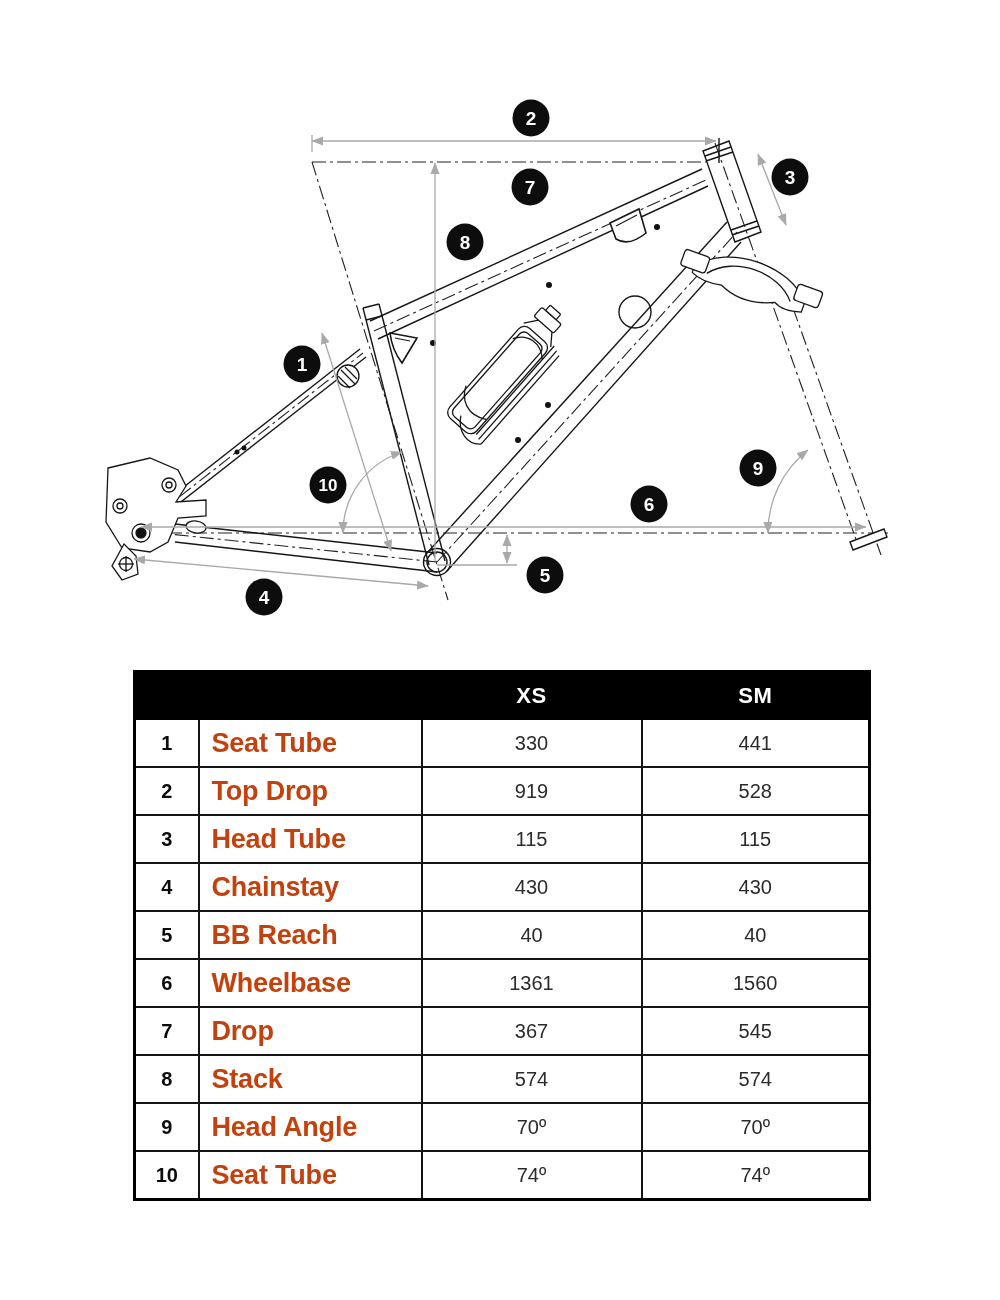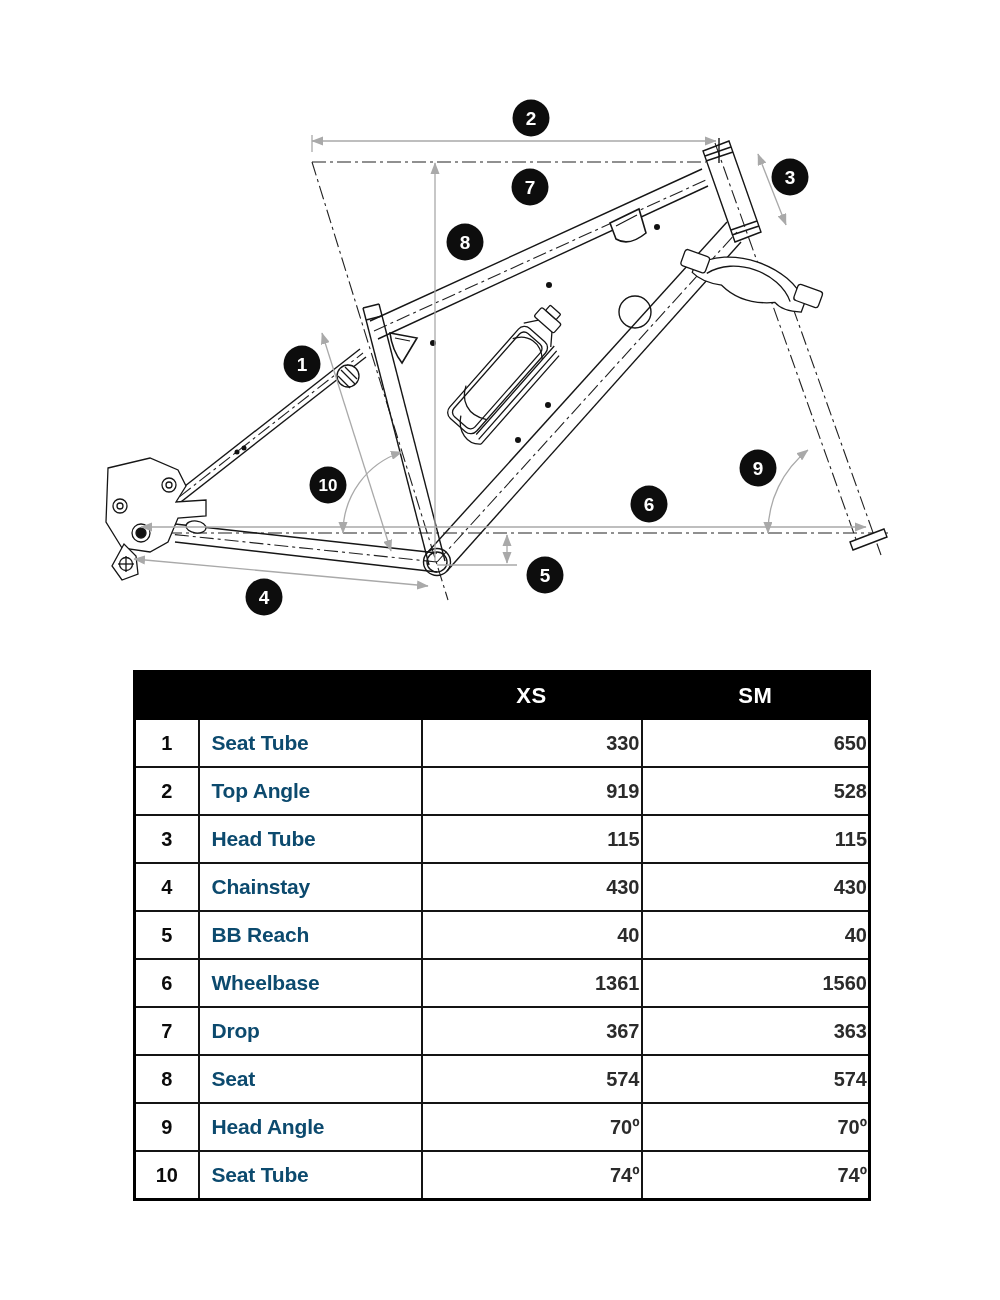--- a/index.html
+++ b/index.html
@@ -5,22 +5,22 @@
   html,body{margin:0;padding:0;background:#fff;}
   .page{position:relative;width:1000px;height:1300px;background:#ffffff;overflow:hidden;
         font-family:"Liberation Sans", sans-serif;}
   .diagram{position:absolute;left:0;top:0;}
   .table-wrap{position:absolute;left:133px;top:670px;width:622px;}
   table.geo{border-collapse:collapse;table-layout:fixed;width:735px;border:3px solid #000;}
   table.geo th{background:#000;color:#fff;font-weight:700;font-size:22px;height:43px;
                letter-spacing:.5px;border:2px solid #000;text-align:center;}
   table.geo td{border:2px solid #141414;height:44px;background:#fff;vertical-align:middle;}
   td.c-num{font-weight:700;font-size:20px;text-align:center;color:#0b0b0b;}
-  td.c-label{font-weight:700;font-size:21px;text-align:left;padding-left:12px;color:#0c4a6e;letter-spacing:-.2px;}
-  td.c-val{font-weight:700;font-size:20px;text-align:right;color:#2b2b2b;}
+  td.c-label{font-weight:700;font-size:27px;text-align:left;padding-left:12px;color:#c2410c;letter-spacing:-.2px;}
+  td.c-val{font-weight:400;font-size:20px;text-align:center;color:#2b2b2b;}
   .co{fill:#0d0d0d;}
   .co-txt{fill:#fff;font-weight:700;font-size:19px;text-anchor:middle;}
   .co-txt.small{font-size:17px;}
 </style>
 </head>
 <body>
 
 <div class="page">
 
   <svg class="diagram" width="1000" height="660" viewBox="0 0 1000 660">
@@ -206,26 +206,26 @@
           <th>XS</th>
           <th>SM</th>
         </tr>
       </thead>
       <tbody>
 
           <tr>
             <td class="c-num">1</td>
             <td class="c-label">Seat Tube</td>
             <td class="c-val">330</td>
-            <td class="c-val">650</td>
+            <td class="c-val">441</td>
           </tr>
 
           <tr>
             <td class="c-num">2</td>
-            <td class="c-label">Top Angle</td>
+            <td class="c-label">Top Drop</td>
             <td class="c-val">919</td>
             <td class="c-val">528</td>
           </tr>
 
           <tr>
             <td class="c-num">3</td>
             <td class="c-label">Head Tube</td>
             <td class="c-val">115</td>
             <td class="c-val">115</td>
           </tr>
@@ -248,26 +248,26 @@
             <td class="c-num">6</td>
             <td class="c-label">Wheelbase</td>
             <td class="c-val">1361</td>
             <td class="c-val">1560</td>
           </tr>
 
           <tr>
             <td class="c-num">7</td>
             <td class="c-label">Drop</td>
             <td class="c-val">367</td>
-            <td class="c-val">363</td>
+            <td class="c-val">545</td>
           </tr>
 
           <tr>
             <td class="c-num">8</td>
-            <td class="c-label">Seat</td>
+            <td class="c-label">Stack</td>
             <td class="c-val">574</td>
             <td class="c-val">574</td>
           </tr>
 
           <tr>
             <td class="c-num">9</td>
             <td class="c-label">Head Angle</td>
             <td class="c-val">70º</td>
             <td class="c-val">70º</td>
           </tr>

